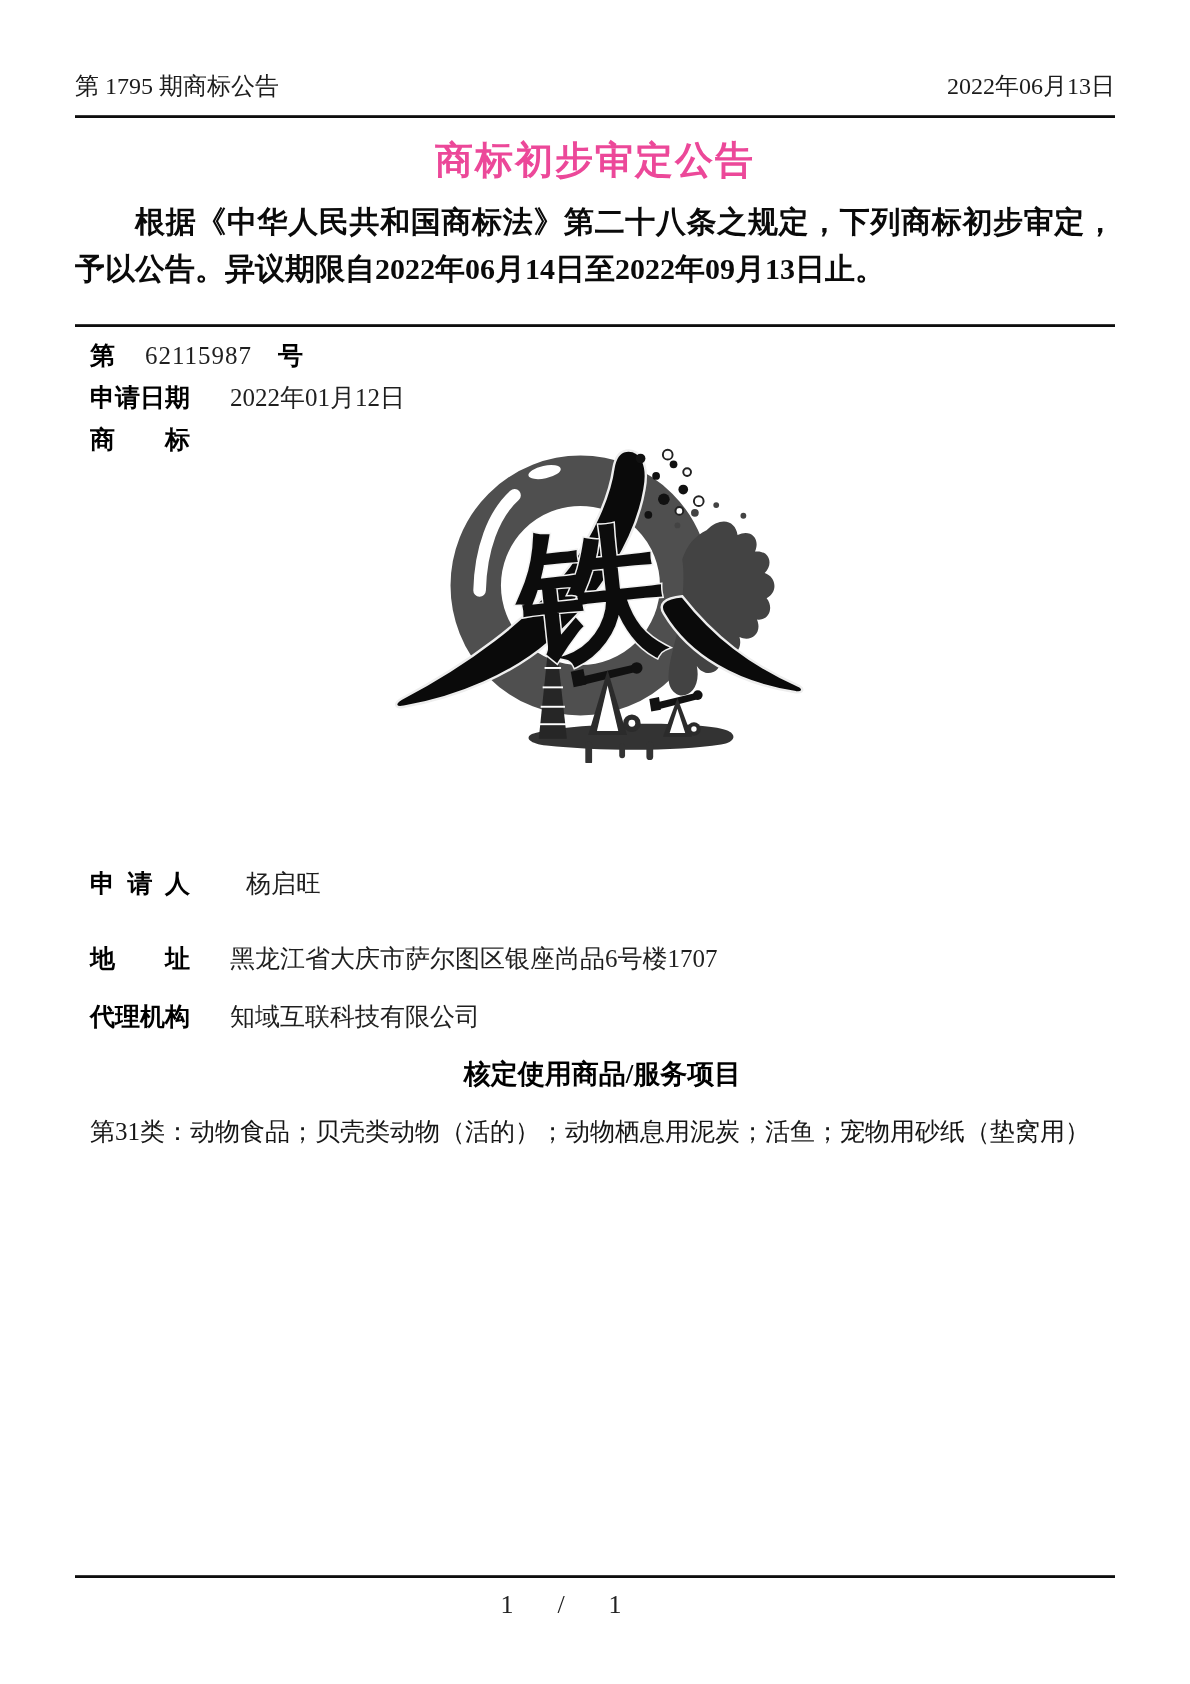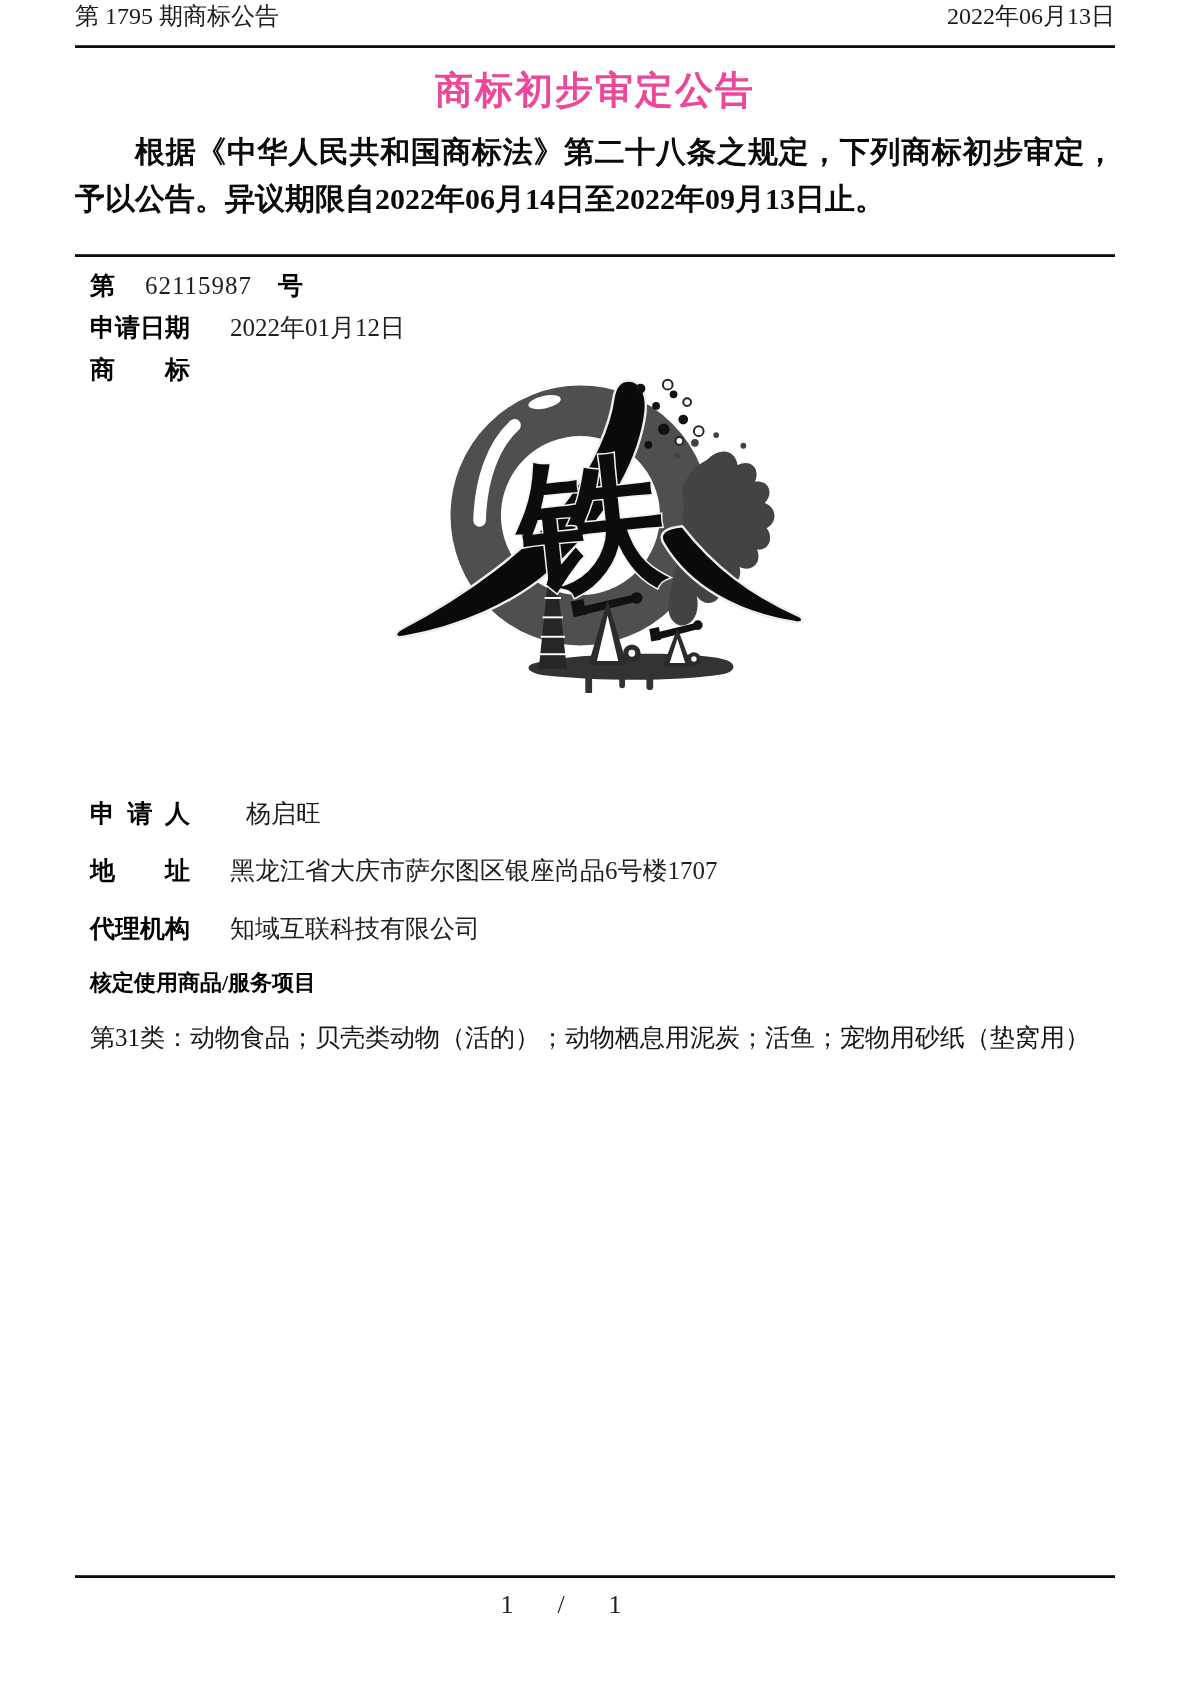--- a/index.html
+++ b/index.html
@@ -5,21 +5,21 @@
   * { margin:0; padding:0; box-sizing:border-box; }
   html,body { background:#ffffff; }
   body {
     width:1190px; height:1684px; position:relative;
     font-family:"Liberation Serif","DejaVu Serif",serif;
     color:#111;
   }
   .page { width:1190px; height:1684px; padding:0 75px; position:relative; overflow:hidden; }
 
   
-  .hdr-row { display:flex; justify-content:space-between; align-items:baseline;
+  .hdr-row { padding-top:70px; display:flex; justify-content:space-between; align-items:baseline;
              font-size:24px; color:#1c1c1c; }
   .rule { margin-top:13px; height:1px; border-top:1px solid #3a3a3a; border-bottom:2px solid #0e0e0e; }
 
   
   h1.doc-title { margin-top:18px; text-align:center; font-size:38px; font-weight:bold; color:#ec4899;
                  letter-spacing:2px; line-height:48px; }
   p.intro { margin-top:14px; font-size:30px; font-weight:bold; line-height:47px;
             text-indent:2em; text-align:justify; color:#0a0a0a; }
   .rule2 { margin-top:32px; }
 
@@ -32,23 +32,23 @@
   .row-number .num { margin-left:30px; letter-spacing:1px;text-align:right; }
   .row-number .suffix { margin-left:26px; }
   .row-gap { margin-top:8px; }
   .row .val-off { margin-left:40px; }
 
   
   .tm-wrap { margin-top:-14px; text-align:center; }
   .tm-wrap svg { display:inline-block; }
 
   .row-applicant { margin-top:100px;gap:16px; }
-  .row-address { margin-top:23px; }
+  .row-address { margin-top:41px; }
   .row-agent { margin-top:24px; }
-  .goods-heading { margin-top:22px; padding-left:15px; font-size:22px; font-weight:bold; color:#000; }
+  .goods-heading { margin-top:22px; padding-left:15px; font-size:27px; font-weight:bold; color:#000;text-align:center; }
   .goods-line { margin-top:22px; padding-left:15px; font-size:25px; color:#161616; line-height:36px; }
 
   
   .footer { position:absolute; left:75px; right:75px; top:1575px; }
   .pagenum { margin-top:12px; display:flex; justify-content:center; gap:44px;
              font-size:26px; color:#222; transform:translateX(-34px); }
 </style>
 </head>
 <body>
 

